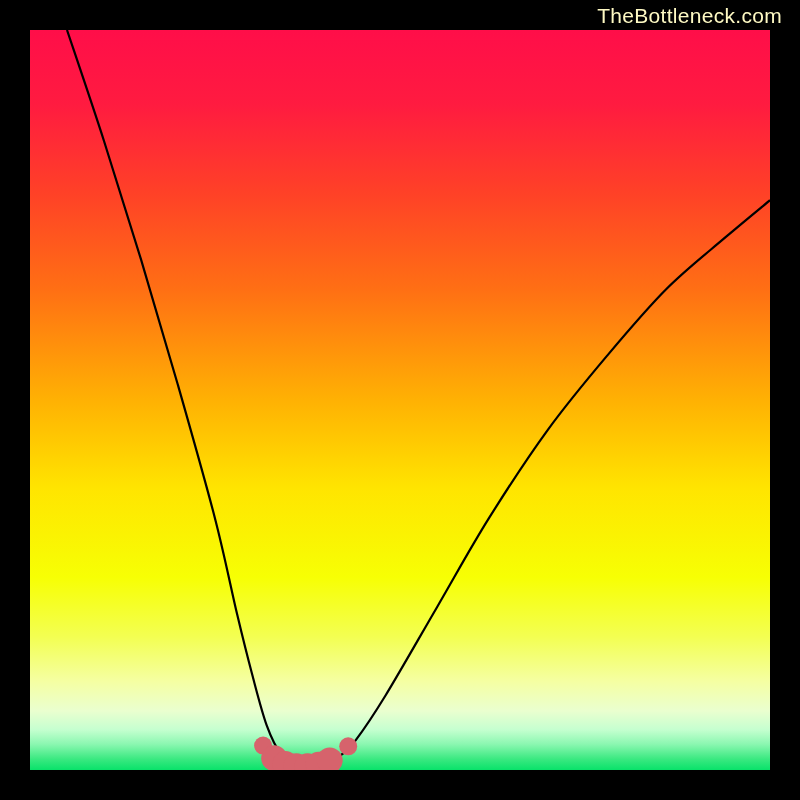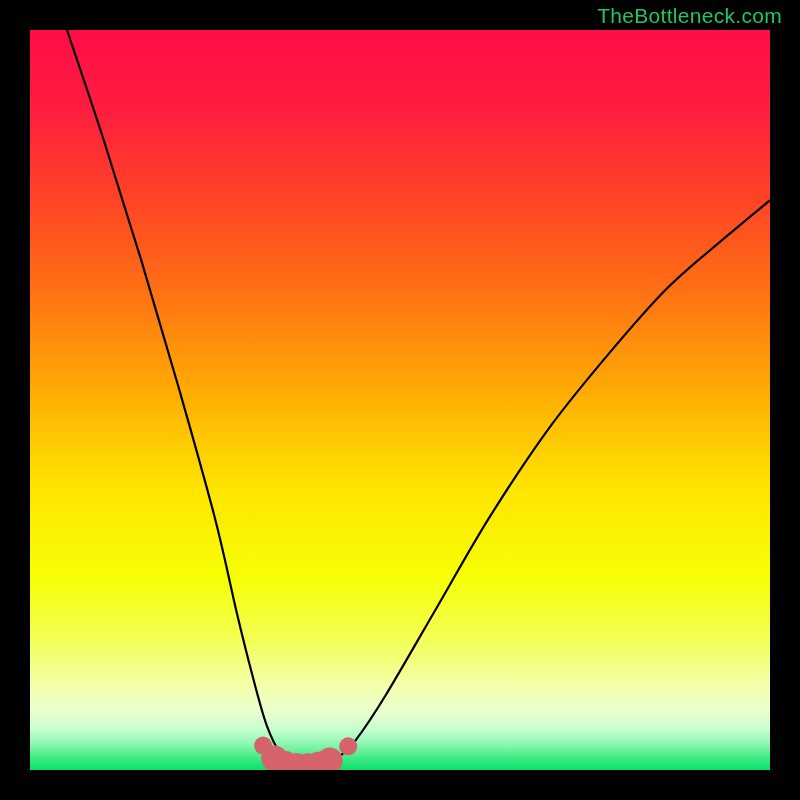--- a/index.html
+++ b/index.html
@@ -40,21 +40,21 @@
     width: 100%;
     height: 100%;
   }
   .watermark {
     position: absolute;
     top: 4px;
     right: 18px;
     font-family: Arial, Helvetica, sans-serif;
     font-size: 21px;
     letter-spacing: 0.3px;
-    color: #22c55e;
+    color: #fef9c3;
     user-select: none;
   }
 </style>
 </head>
 <body>
 
 <div class="frame">
 
   <div class="watermark">TheBottleneck.com</div>
 

